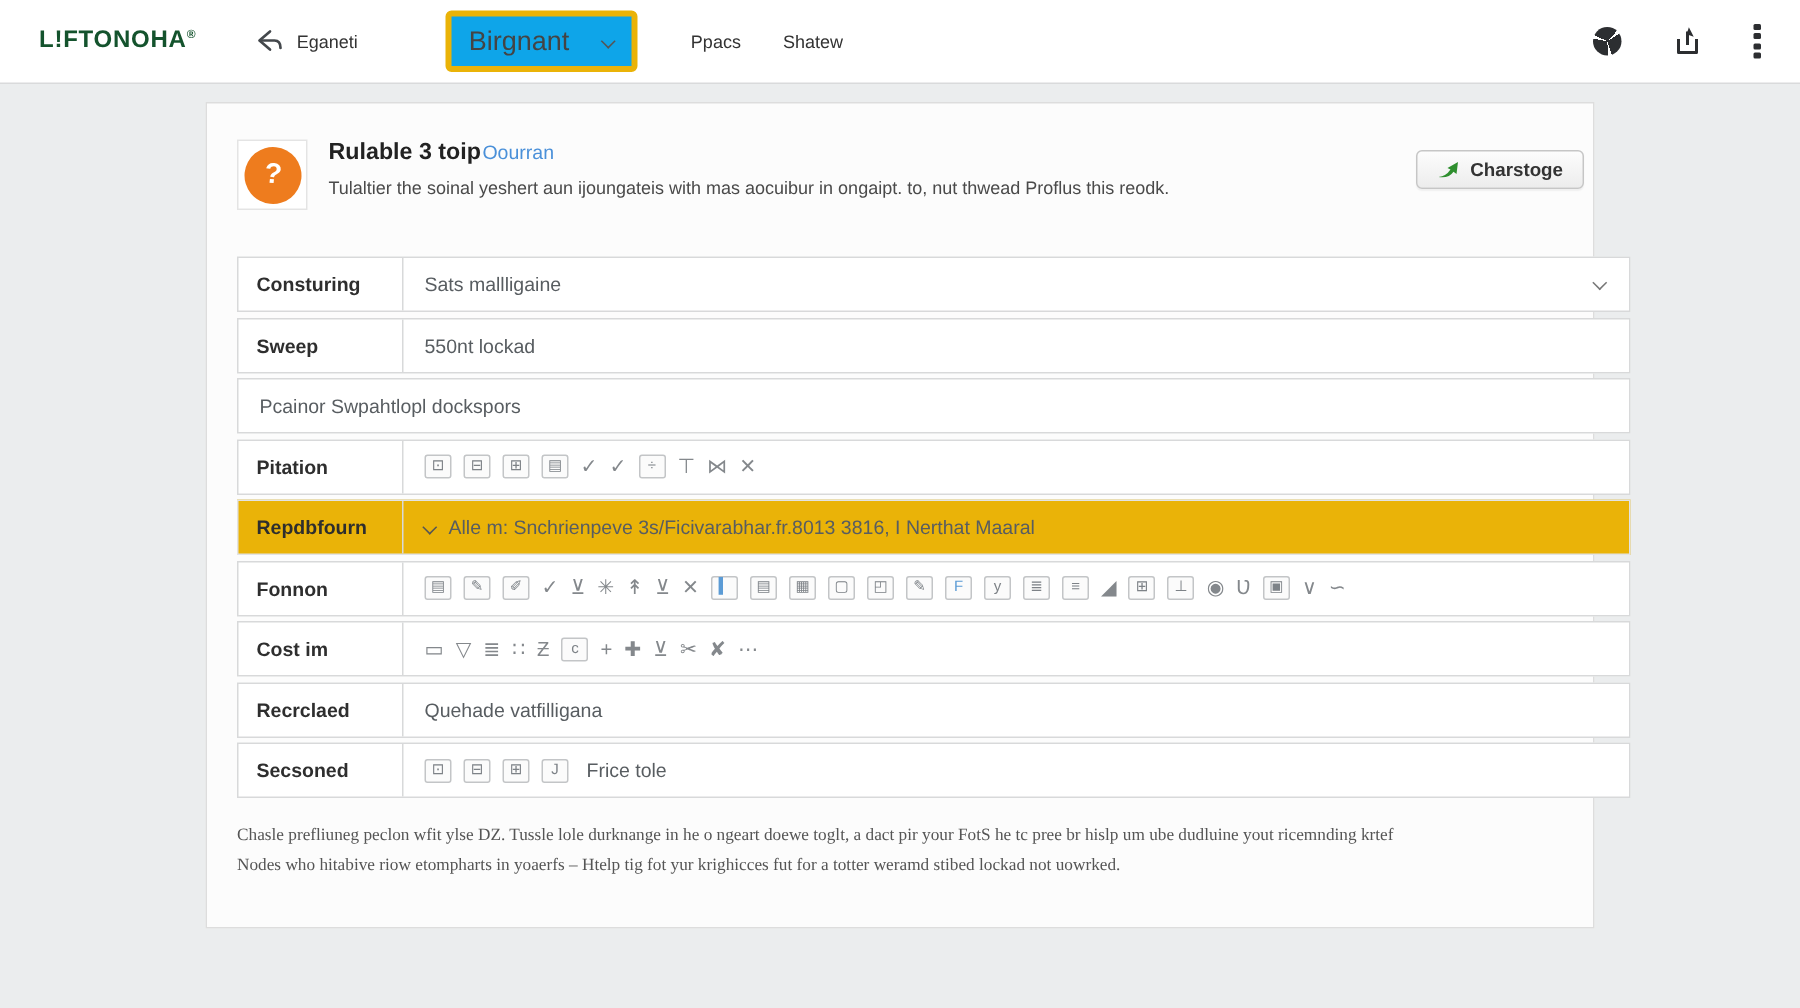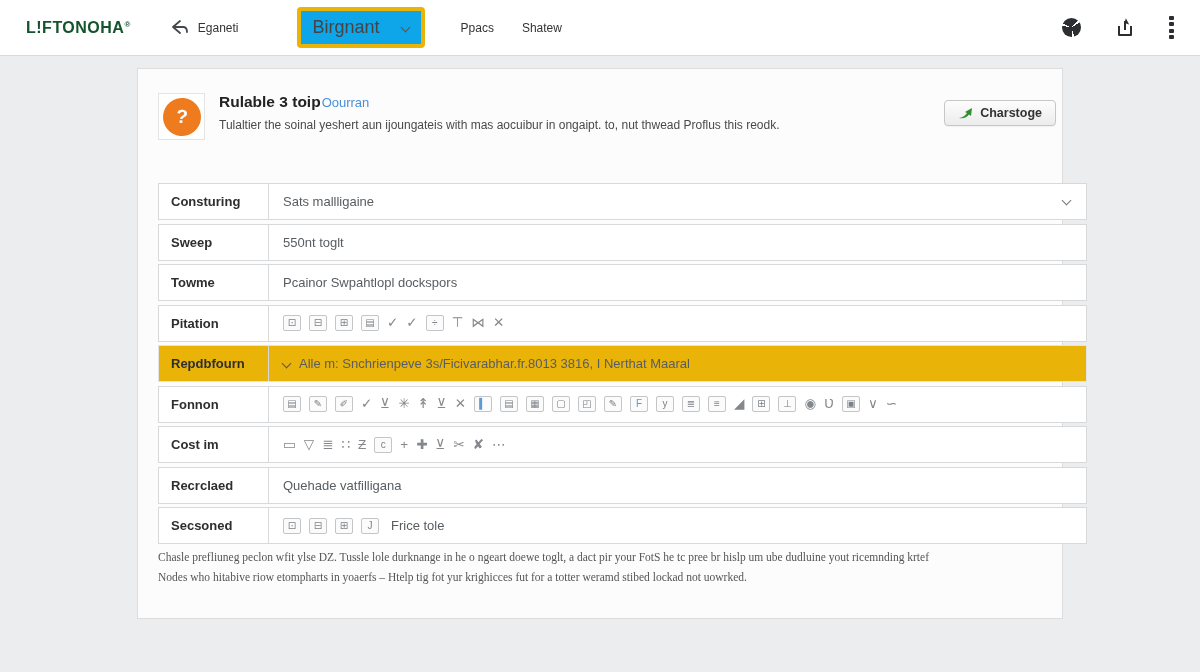--- a/index.html
+++ b/index.html
@@ -51,21 +51,21 @@
   .card-title { font-size:15.5px; font-weight:bold; color:#222; }
   .card-link { font-size:13px; color:#4a90d9; }
   .card-sub { font-size:12px; color:#4a4a4a; margin-top:7px; max-width:650px; }
   .action-btn {
     position:absolute; right:6px; top:31px; display:flex; align-items:center; gap:7px;
     background:linear-gradient(#fdfdfd,#ececec); border:1px solid #c6c6c6; border-radius:4px;
     padding:5px 13px; font-size:12.5px; font-weight:bold; color:#333;
     box-shadow:0 1px 1px rgba(0,0,0,.05);
   }
   
-  .ftable { position:absolute; left:20px; top:114px; width:929px; }
+  .ftable { position:absolute; left:20px; top:102px; width:929px; }
   .trow { display:flex; height:37px; background:#fff; border:1px solid #d8d9da; margin-bottom:3.5px; }
   .trow.hl { background:#eab308; border-color:#e2e3e4; }
   .tlabel {
     width:110px; min-width:110px; border-right:1px solid #d8d9da;
     display:flex; align-items:center; padding-left:12px;
     font-size:13px; font-weight:bold; color:#2e2e2e;
   }
   .tvalue { flex:1; display:flex; align-items:center; padding:0 14px; position:relative; overflow:hidden; }
   .vtext { font-size:13px; color:#585d61; white-space:nowrap; }
   .tvalue .chev.right { position:absolute; right:16px; top:calc(50% - 5px); border-color:#777; }
@@ -142,25 +142,24 @@
       <div class="trow">
         <div class="tlabel">Consturing</div>
         <div class="tvalue">
           <span class="vtext">Sats mallligaine</span>
           <span class="chev right"></span>
         </div>
       </div>
       <div class="trow">
         <div class="tlabel">Sweep</div>
         <div class="tvalue">
-          <span class="vtext">550nt toglt</span>
-        </div>
-      </div>
-      <div class="trow">
-        <div class="tlabel">Towme</div>
+          <span class="vtext">550nt lockad</span>
+        </div>
+      </div>
+      <div class="trow">
         <div class="tvalue">
           <span class="vtext">Pcainor Swpahtlopl dockspors</span>
         </div>
       </div>
       <div class="trow">
         <div class="tlabel">Pitation</div>
         <div class="tvalue">
           <span class="icon boxed">⊡</span>
           <span class="icon boxed">⊟</span>
           <span class="icon boxed">⊞</span>

